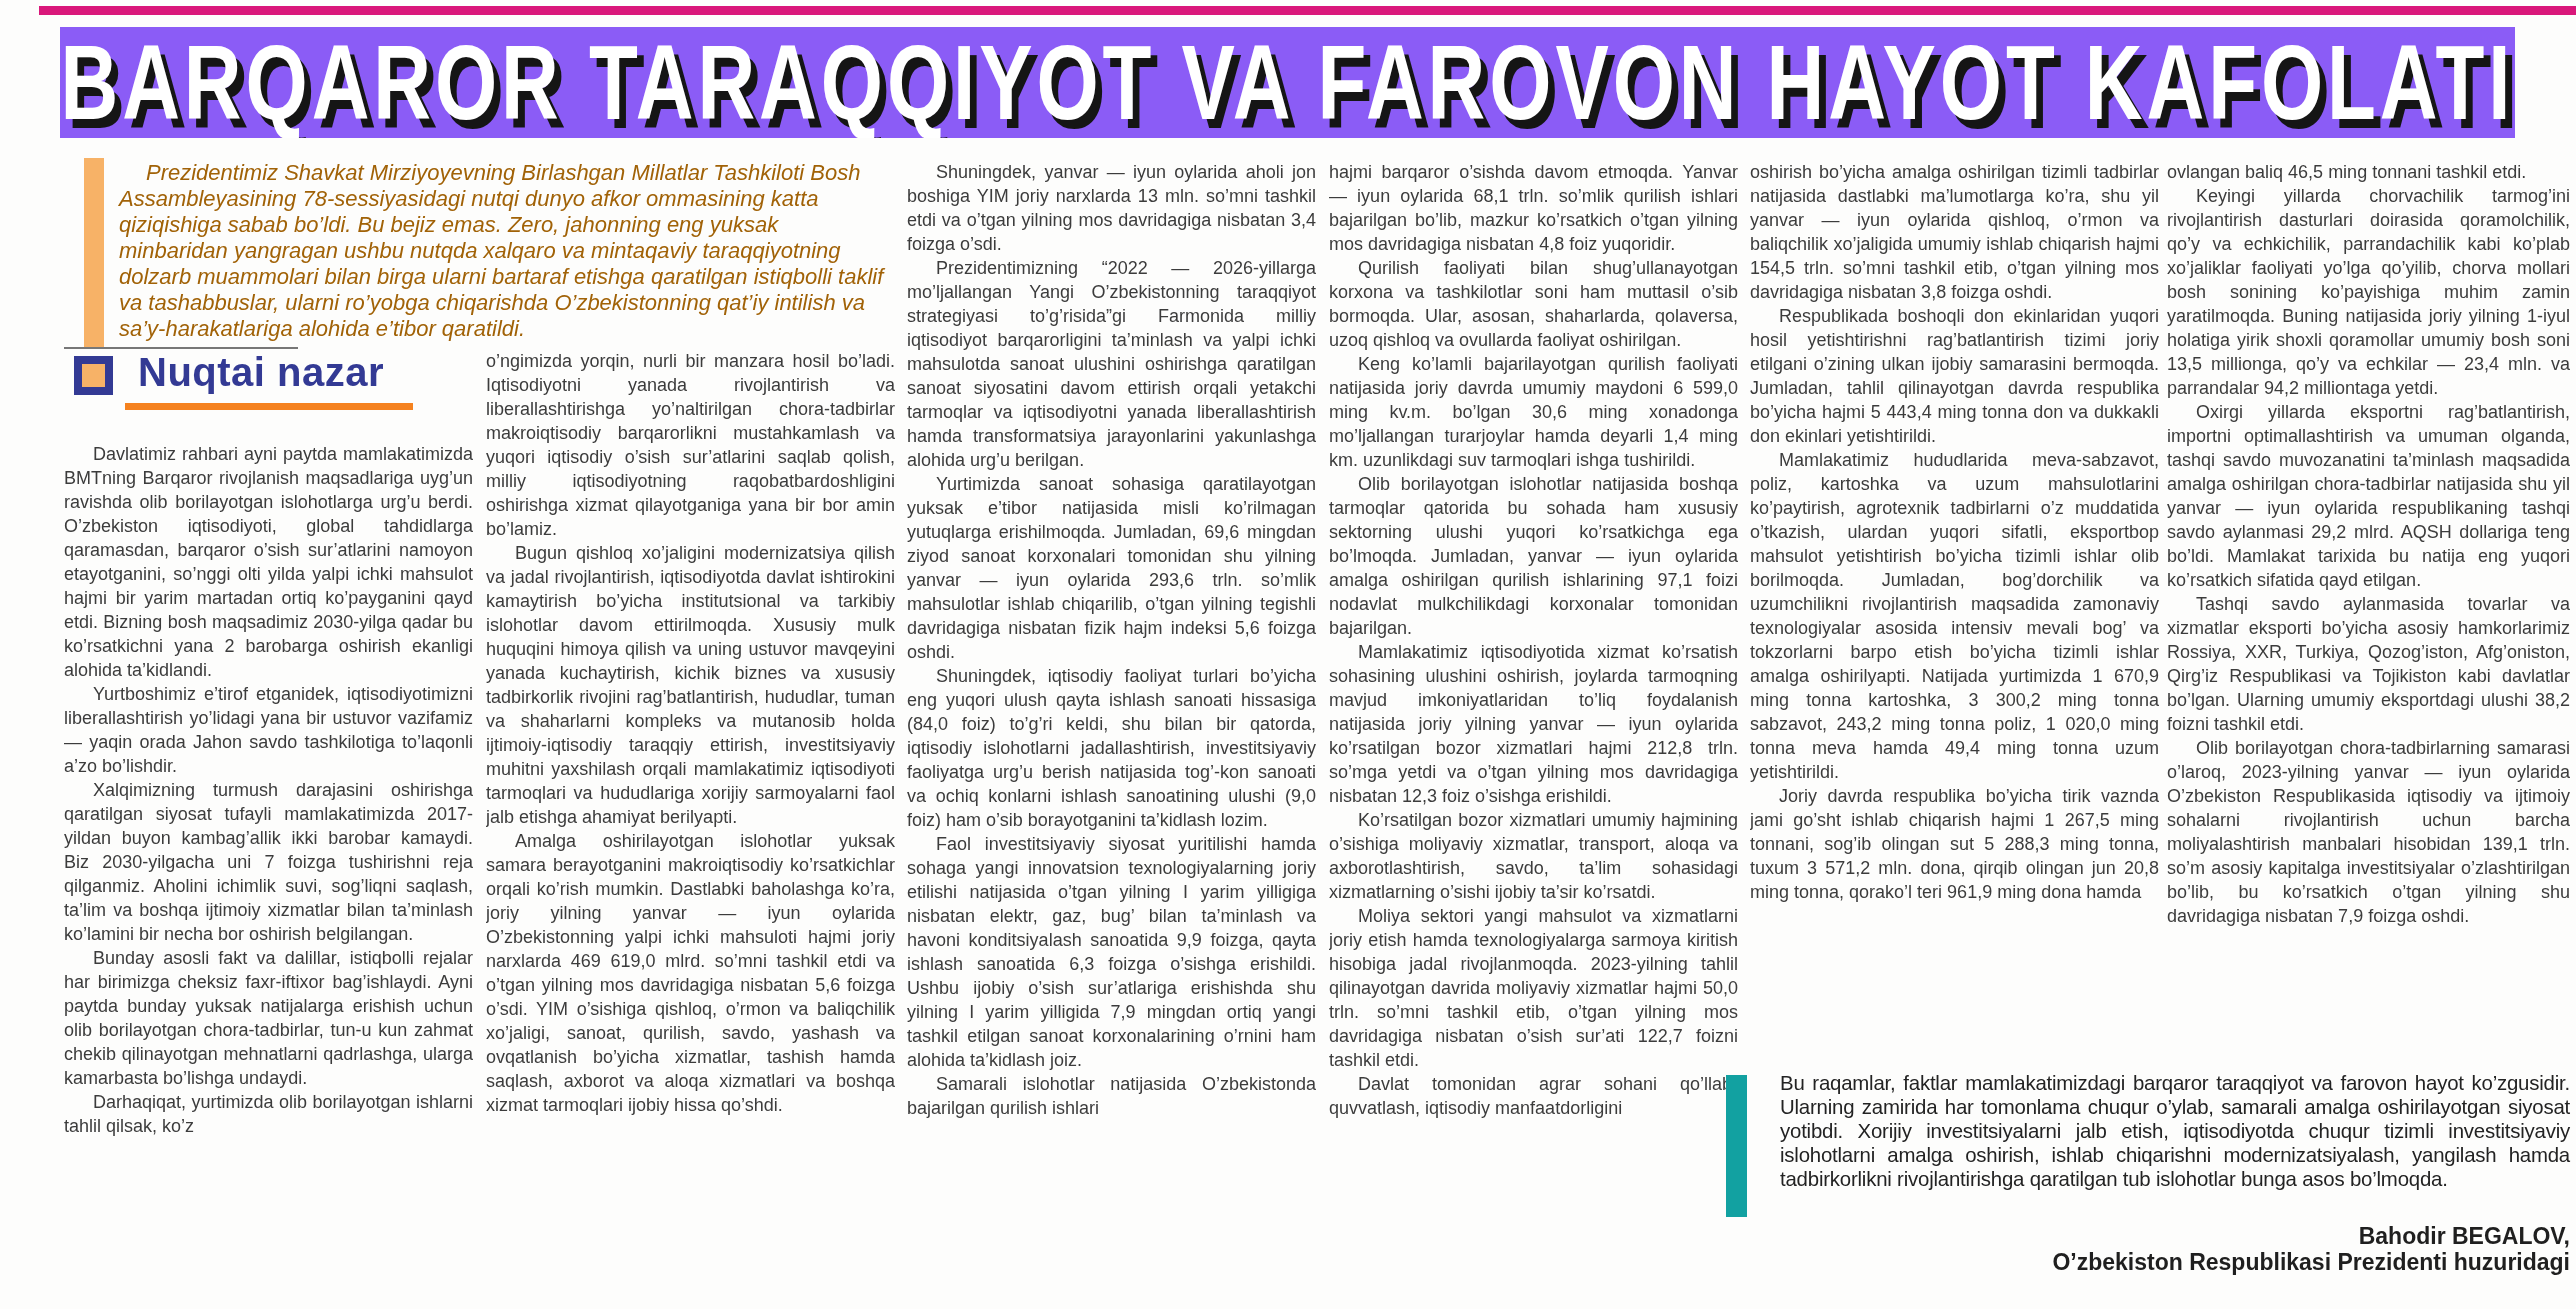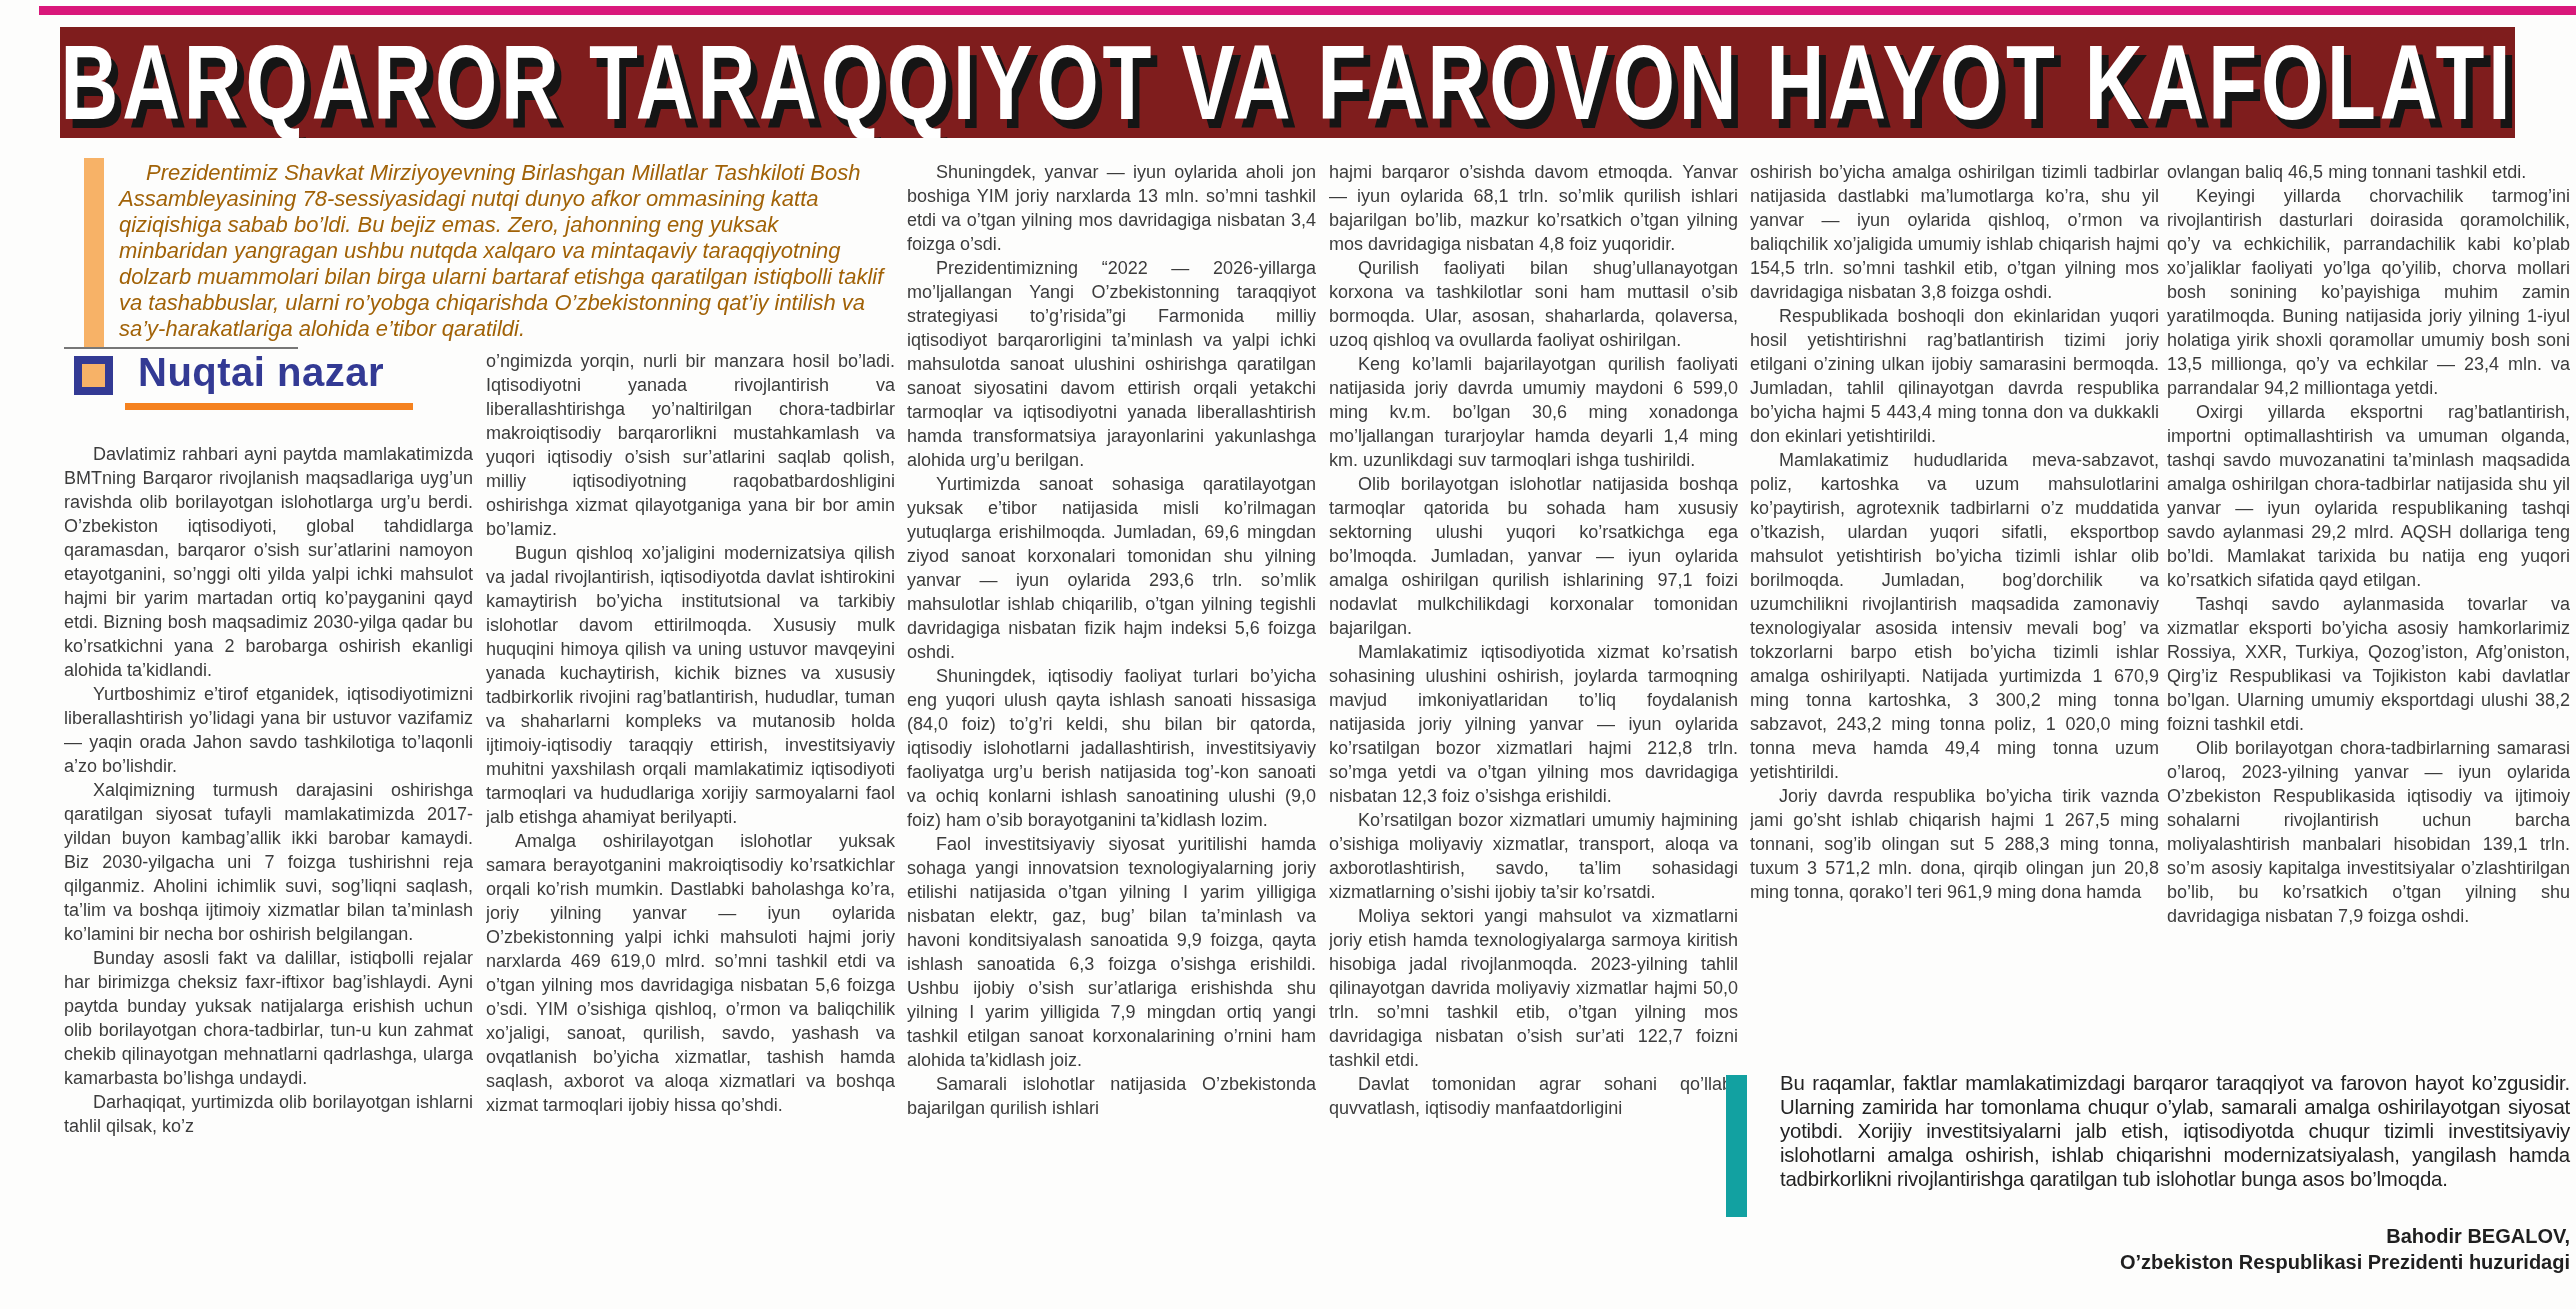--- a/index.html
+++ b/index.html
@@ -53,32 +53,32 @@
   .callout{position:absolute;left:1726px;top:1071px;width:844px;}
   .callout-bar{position:absolute;left:0;top:3.9px;width:21.4px;height:142px;}
   .callout p{
     margin:0;padding-left:54px;
     font-size:20.4px;line-height:24px;text-align:justify;color:#232323;
     letter-spacing:-0.2px;
   }
   .signature{
     position:absolute;left:1750px;top:1223px;width:820px;
     text-align:right;font-weight:bold;color:#1f1f1f;
-    font-size:20px;line-height:26px;
+    font-size:23px;line-height:26px;
   }
   .signature div{margin:0;}
 </style>
 </head>
 <body>
 
 <div class="page">
 
   <div class="top-rule" style="background:#d9177a;"></div>
 
-  <div class="banner" style="background:#7f1d1d;align-items:center;">
+  <div class="banner" style="background:#8b5cf6;align-items:center;">
     <h1>BARQAROR TARAQQIYOT VA FAROVON HAYOT KAFOLATI</h1>
   </div>
 
   <div class="intro-bar" style="background:#f7b267;"></div>
   <div class="intro">
     <p>Prezidentimiz Shavkat Mirziyoyevning Birlashgan Millatlar Tashkiloti Bosh Assambleyasining 78-sessiyasidagi nutqi dunyo afkor ommasining katta qiziqishiga sabab bo’ldi. Bu bejiz emas. Zero, jahonning eng yuksak minbaridan yangragan ushbu nutqda xalqaro va mintaqaviy taraqqiyotning dolzarb muammolari bilan birga ularni bartaraf etishga qaratilgan istiqbolli taklif va tashabbuslar, ularni ro’yobga chiqarishda O’zbekistonning qat’iy intilish va sa’y-harakatlariga alohida e’tibor qaratildi.</p>
   </div>
   <div class="intro-rule"></div>
 
   <div class="sec-icon" style="background:#333a94;">

